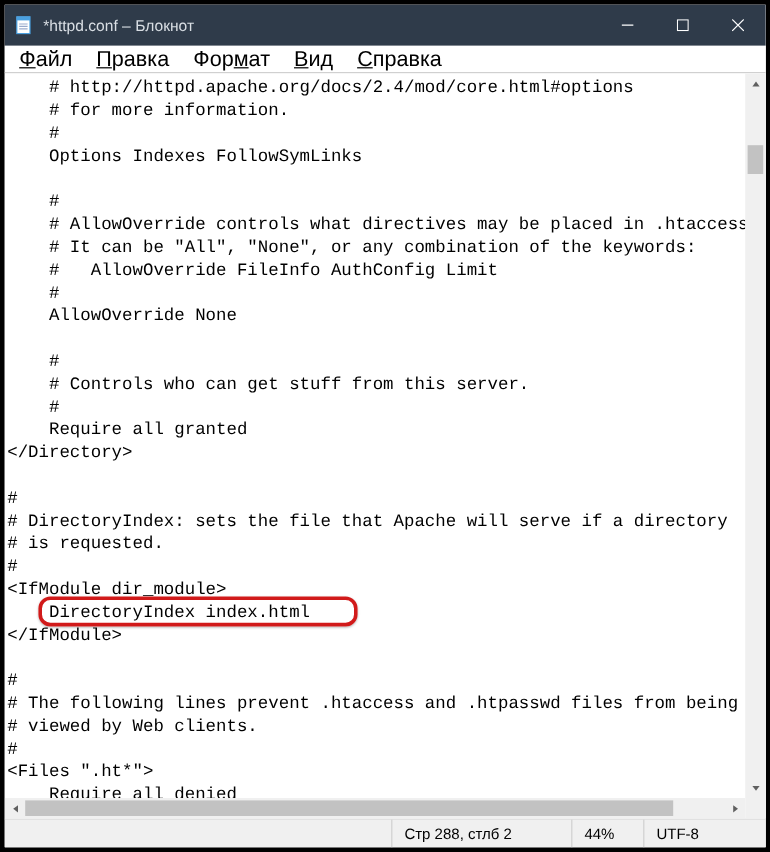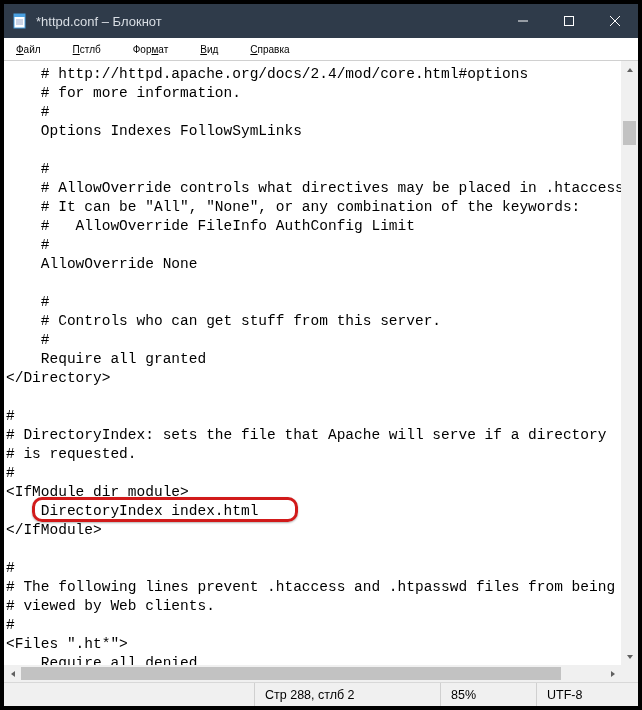--- a/index.html
+++ b/index.html
@@ -16,21 +16,21 @@
   .titlebar .title { font-size: 13px; color: #d9dee4; }
   .titlebar .win-controls { margin-left: auto; display: flex; height: 100%; }
   .titlebar .win-btn {
     width: 46px; height: 100%; display: flex; align-items: center; justify-content: center;
     color: #fff;
   }
   .titlebar .win-btn svg { width: 10px; height: 10px; }
 
   .menubar {
     height: 22px; background: #fff; display: flex; align-items: center;
-    padding: 0 4px; font-size: 10px; color: #000; gap: 16px;
+    padding: 0 4px; font-size: 18px; color: #000; gap: 4px;
   }
   .menubar .menu-item { padding: 2px 8px; }
   .menubar .menu-item u { text-decoration: underline; }
 
   .editor-area {
     flex: 1; position: relative; overflow: hidden; background: #fff;
     border-top: 1px solid #d0d0d0;
   }
   .editor-content {
     padding: 4px 2px 2px 2px;
@@ -79,21 +79,21 @@
     position: absolute; top: 2px; height: 13px;
     background: #c2c2c2;
   }
   .scroll-corner {
     position: absolute; right: 0; bottom: 0; width: 17px; height: 17px;
     background: #f0f0f0;
   }
 
   .statusbar {
     height: 24px; background: #f0f0f0; border-top: 1px solid #d8d8d8;
-    display: flex; font-size: 12.5px; color: #000; gap: 36px;
+    display: flex; font-size: 12.5px; color: #000;
   }
   .statusbar .cell {
     border-left: 1px solid #d0d0d0; padding: 3px 10px;
     display: flex; align-items: center;
   }
   .statusbar .spacer { flex: 1; }
 </style>
 </head>
 <body>
 
@@ -126,21 +126,21 @@
         <svg viewBox="0 0 10 10">
               <line x1="0" y1="0" x2="10" y2="10" stroke="#fff" stroke-width="1"></line>
               <line x1="10" y1="0" x2="0" y2="10" stroke="#fff" stroke-width="1"></line>
             </svg>
       </div>
     </div>
   </div>
 
   <div class="menubar">
     <div class="menu-item"><u>Ф</u><span>айл</span></div>
-    <div class="menu-item"><u>П</u><span>стлб</span></div>
+    <div class="menu-item"><u>П</u><span>равка</span></div>
     <div class="menu-item"><span>Фор</span><u>м</u><span>ат</span></div>
     <div class="menu-item"><u>В</u><span>ид</span></div>
     <div class="menu-item"><u>С</u><span>правка</span></div>
   </div>
 
   <div class="editor-area">
     <div class="editor-content" id="editor-content">    # http://httpd.apache.org/docs/2.4/mod/core.html#options
     # for more information.
     #
     Options Indexes FollowSymLinks
@@ -202,18 +202,18 @@
               <polygon points="2,1 6,4 2,7" fill="#606060"></polygon>
             </svg>
           </div>
     </div>
     <div class="scroll-corner"></div>
   </div>
 
   <div class="statusbar">
     <div class="spacer"></div>
     <div class="cell" style="width:150px">Стр 288, стлб 2</div>
-    <div class="cell" style="width:60px">85%</div>
+    <div class="cell" style="width:60px">44%</div>
     <div class="cell" style="width:102px">UTF-8</div>
   </div>
 
 </div>
 </div>
 
 </body></html>

